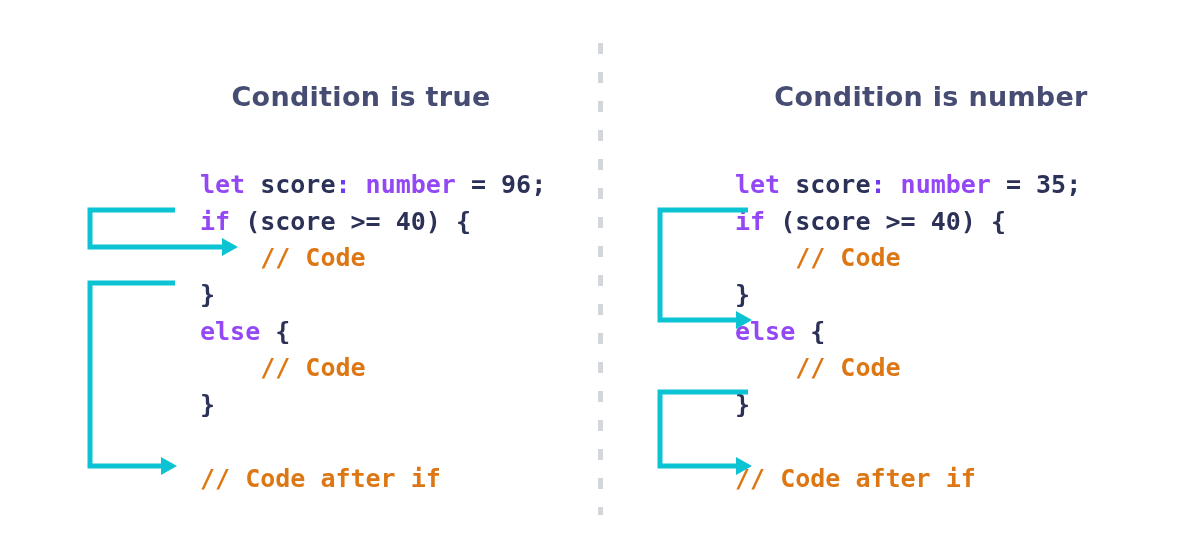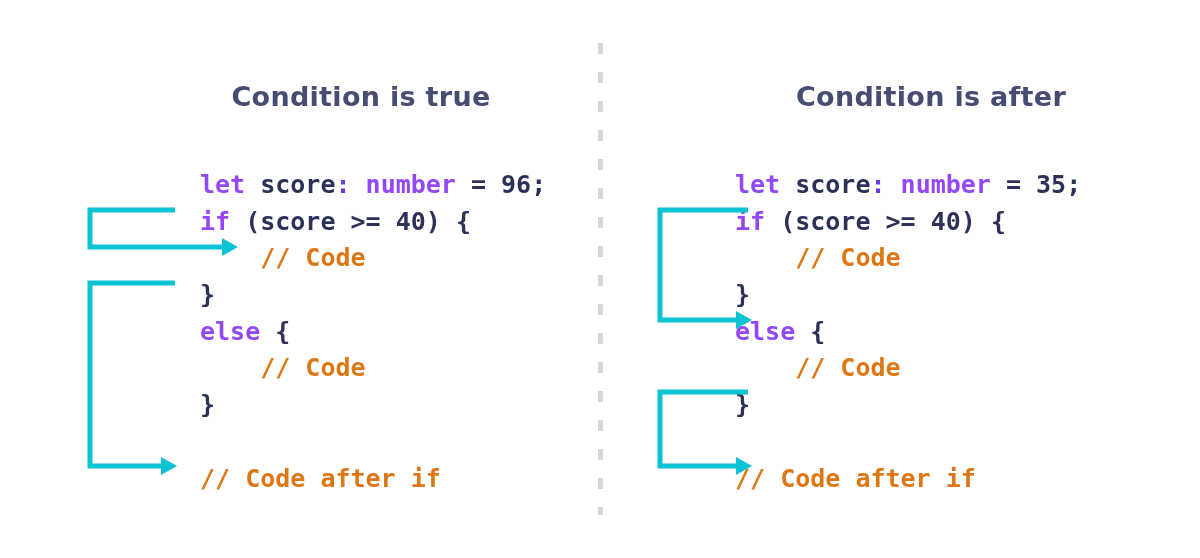--- a/index.html
+++ b/index.html
@@ -80,21 +80,21 @@
 <div class="canvas">
 
   <div class="divider"></div>
 
   <section>
     <h2 class="panel-title title-left">Condition is true</h2>
     <pre class="code code-left"><div class="code-line"><span class="tok-kw">let</span><span class="tok-pl"> score</span><span class="tok-op">:</span><span class="tok-pl"> </span><span class="tok-kw">number</span><span class="tok-pl"> = 96;</span></div><div class="code-line"><span class="tok-kw">if</span><span class="tok-pl"> (score &gt;= 40) {</span></div><div class="code-line"><span class="tok-pl">    </span><span class="tok-cm">// Code</span></div><div class="code-line"><span class="tok-pl">}</span></div><div class="code-line"><span class="tok-kw">else</span><span class="tok-pl"> {</span></div><div class="code-line"><span class="tok-pl">    </span><span class="tok-cm">// Code</span></div><div class="code-line"><span class="tok-pl">}</span></div><div class="code-line"> </div><div class="code-line"><span class="tok-cm">// Code after if</span></div></pre>
   </section>
 
   <section>
-    <h2 class="panel-title title-right">Condition is after</h2>
+    <h2 class="panel-title title-right">Condition is number</h2>
     <pre class="code code-right"><div class="code-line"><span class="tok-kw">let</span><span class="tok-pl"> score</span><span class="tok-op">:</span><span class="tok-pl"> </span><span class="tok-kw">number</span><span class="tok-pl"> = 35;</span></div><div class="code-line"><span class="tok-kw">if</span><span class="tok-pl"> (score &gt;= 40) {</span></div><div class="code-line"><span class="tok-pl">    </span><span class="tok-cm">// Code</span></div><div class="code-line"><span class="tok-pl">}</span></div><div class="code-line"><span class="tok-kw">else</span><span class="tok-pl"> {</span></div><div class="code-line"><span class="tok-pl">    </span><span class="tok-cm">// Code</span></div><div class="code-line"><span class="tok-pl">}</span></div><div class="code-line"> </div><div class="code-line"><span class="tok-cm">// Code after if</span></div></pre>
   </section>
 
   <svg class="arrows" viewBox="0 0 1200 558" xmlns="http://www.w3.org/2000/svg">
 
     <g>
       <path class="arrow-path" d="M175,210 H90 V247 H223"></path>
       <polygon class="arrow-head" points="222,238 238,247 222,256"></polygon>
     </g>
 

